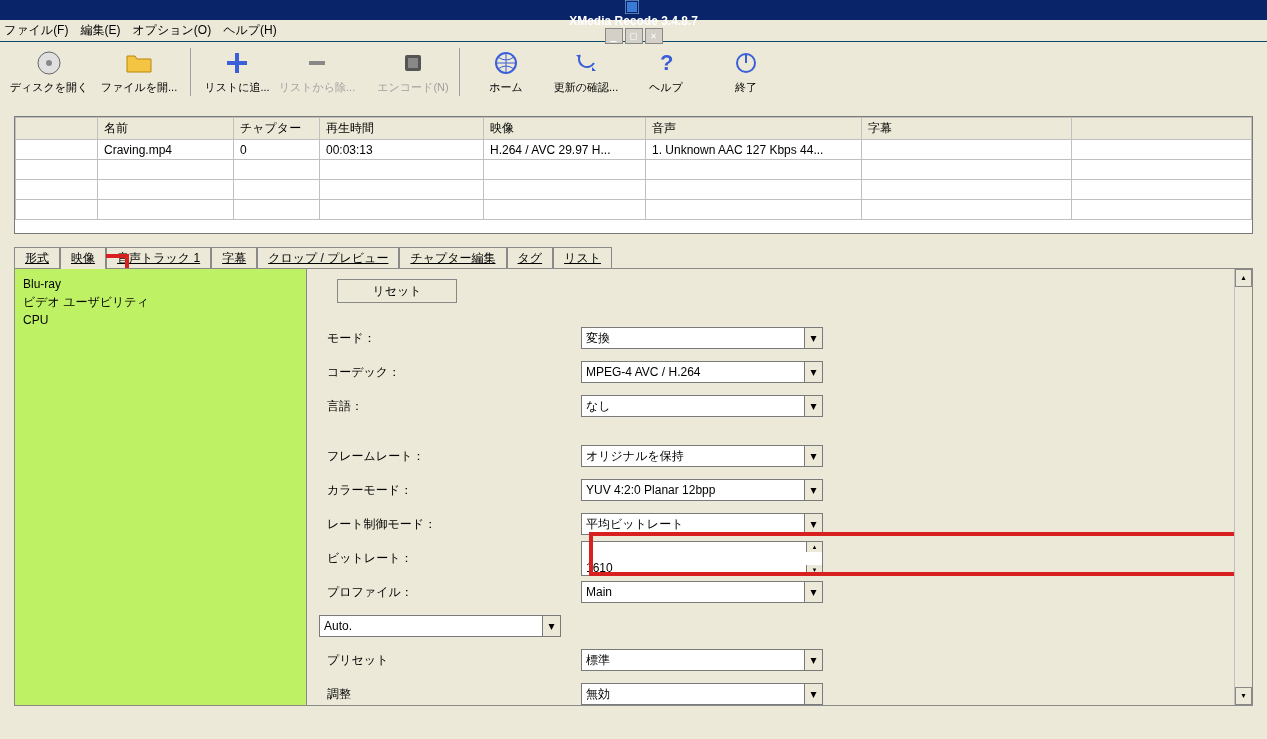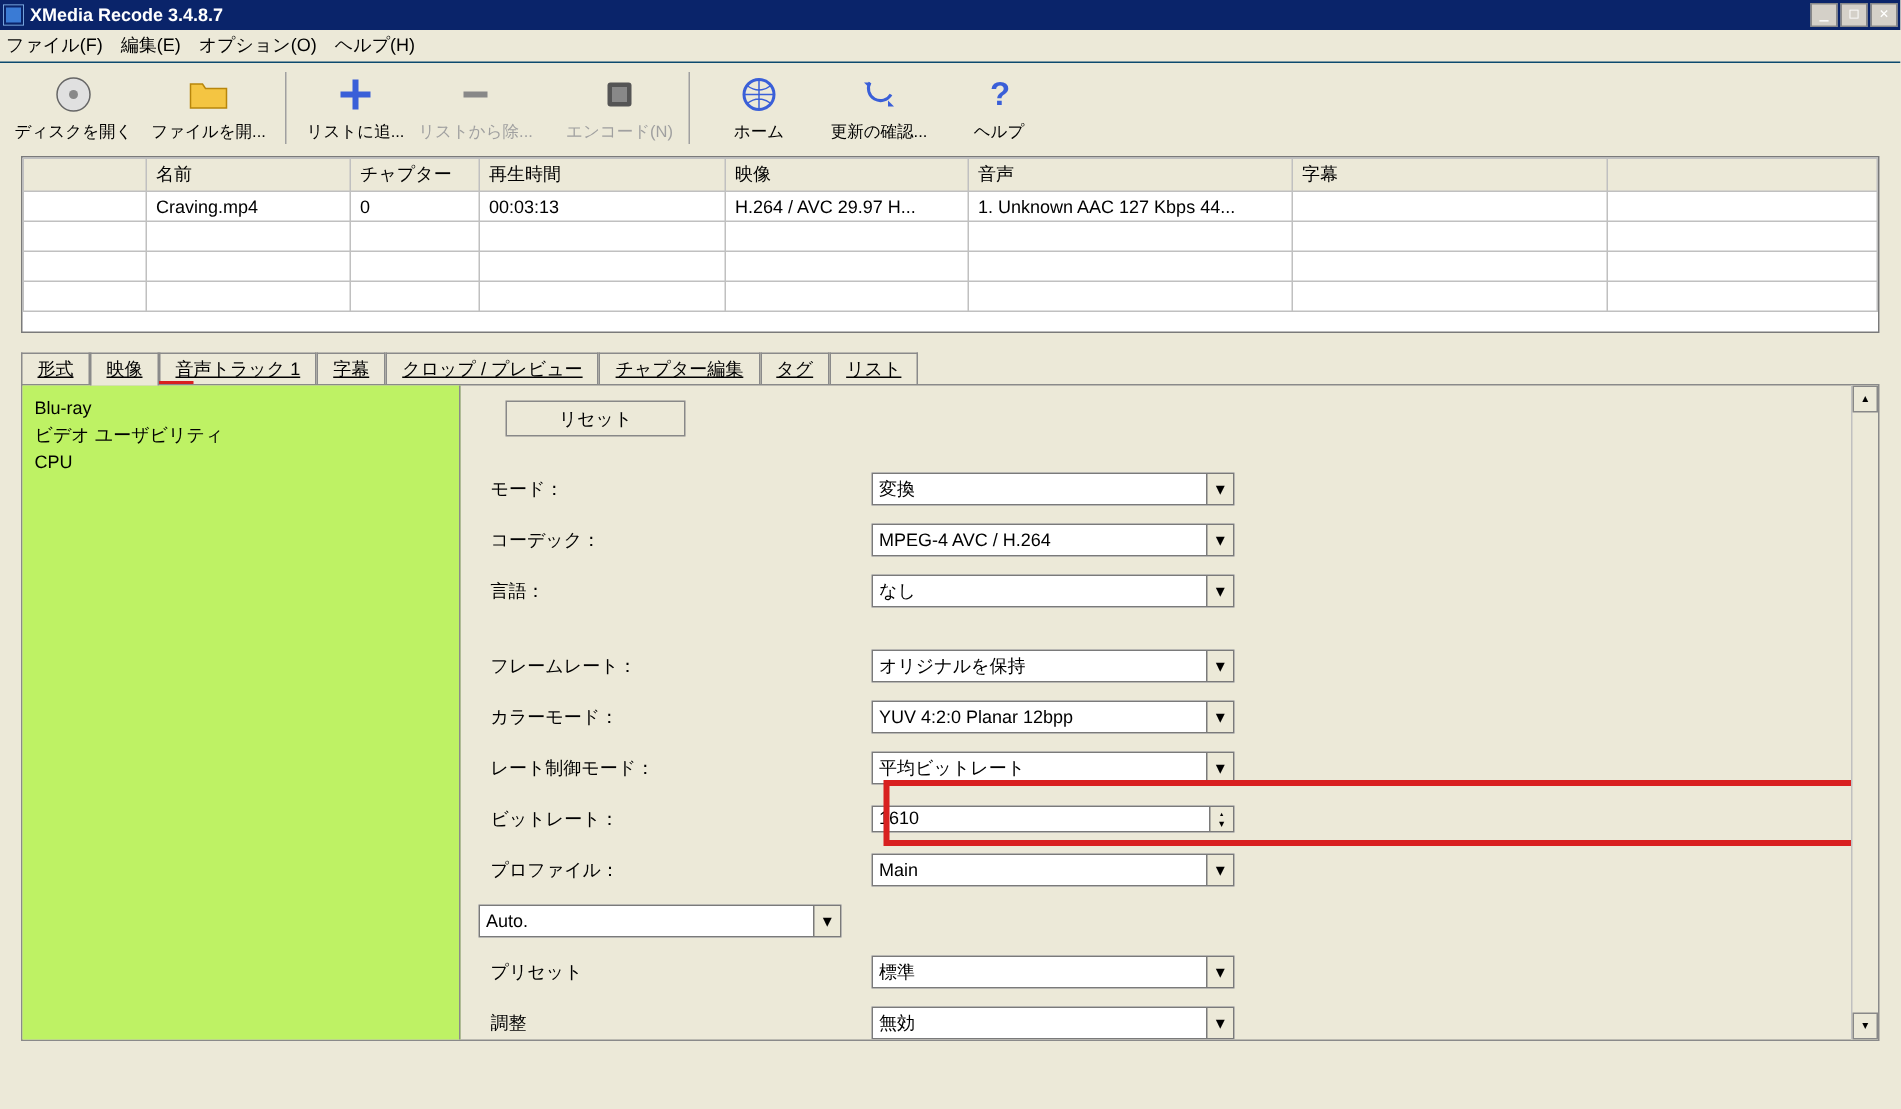--- a/index.html
+++ b/index.html
@@ -1,39 +1,39 @@
 <!DOCTYPE html>
 <html><head>
 <meta charset="utf-8">
 <style>
   * { box-sizing: border-box; margin: 0; padding: 0; font-family: "MS PGothic", "Meiryo", "Yu Gothic", sans-serif; }
   body { background: #ece9d8; font-size: 12px; color: #000; width: 1267px; height: 739px; overflow: hidden; position: relative; }
 
   
-  .titlebar { height: 20px; background: #0a246a; color: #fff; display: flex; align-items: center; padding: 0 2px; font-size: 12px; font-weight: bold; }
+  .titlebar { height: 20px; background: #0a246a; color: #fff; display: flex; align-items: center; padding: 0 2px; font-size: 12px; font-weight: bold; flex-direction: column; }
   .titlebar .icon { width: 14px; height: 14px; margin-right: 4px; display:inline-block; }
   .titlebar .title { flex:1; }
   .winbtns { display:flex; gap:2px; }
   .winbtn { width:18px; height:16px; background:#d4d0c8; border:1px solid #888; font-size:10px; line-height:14px; text-align:center; font-family: "Marlett", monospace; }
 
   
   .menubar { height: 22px; background:#ece9d8; display:flex; align-items:center; padding:0 4px; gap:12px; border-bottom: 1px solid #0c4a6e; }
   .menubar span { cursor:default; }
 
   
   .toolbar { height: 62px; background:#ece9d8; display:flex; align-items:flex-start; padding:2px 4px; }
   .tbtn { width: 90px; text-align:center; font-size:11px; padding-top:4px; }
   .tbtn.narrow { width: 80px; }
   .tbtn .ticon { height:30px; display:flex; align-items:center; justify-content:center; margin-bottom:2px; }
   .tsep { width:1px; height:48px; background:#a0a0a0; margin:4px 6px; }
 
   svg { display:block; }
 
   
-  .tablewrap { margin: 0 14px; border:1px solid #7a7a7a; background:#fff; height:118px; overflow:hidden; }
+  .tablewrap { margin: 12px 14px; border:1px solid #7a7a7a; background:#fff; height:118px; overflow:hidden; }
   table { border-collapse: collapse; width:100%; font-size:12px; }
   th, td { border:1px solid #c0c0c0; text-align:left; padding:2px 6px; height:20px; font-weight:normal; }
   th { background:#ece9d8; }
 
   
   .tabs { margin: 12px 14px 0; display:flex; align-items:flex-end; }
   .tab { border:1px solid #8a8a8a; border-bottom:none; background:#ece9d8; padding:2px 10px; margin-right:0; font-size:12px; position:relative; top:1px;text-decoration:underline; }
   .tab.active { background:#ece9d8; z-index:2; }
   .tab-highlight { position:absolute; border:4px solid #d82020; width:62px; height:34px; left:67px; top:254px; pointer-events:none; }
 
@@ -43,21 +43,21 @@
   .mainpane { flex:1; position:relative; padding:10px 12px; overflow:hidden; }
 
   .btn-reset { width:120px; height:24px; border:1px solid #888; background:#ece9d8; font-size:12px; margin-bottom:18px; display:block; margin-left:18px; }
 
   .row { display:flex; align-items:center; height:34px; }
   .row .lbl { width:262px; padding-left:8px; font-size:12px; }
   .row .ctl { width:242px; position:relative; }
 
   .select-like { width:100%; height:22px; border:1px solid #7a7a7a; background:#fff; display:flex; align-items:center; padding:0 4px; font-size:12px; position:relative; }
   .select-like .arrow { position:absolute; right:0; top:0; width:18px; height:20px; background:#ece9d8; border-left:1px solid #7a7a7a; display:flex; align-items:center; justify-content:center; }
-  .spin-like { width:100%; height:18px; border:1px solid #7a7a7a; background:#fff; display:flex; align-items:flex-start; padding:0 4px; font-size:12px; position:relative; }
+  .spin-like { width:100%; height:35px; border:1px solid #7a7a7a; background:#fff; display:flex; align-items:flex-end; padding:0 4px; font-size:12px; position:relative; }
   .spin-like .spb { position:absolute; right:0; width:16px; height:10px; background:#ece9d8; border-left:1px solid #7a7a7a; font-size:7px; display:flex; align-items:center; justify-content:center; }
 
   .vscroll { position:absolute; right:0; top:0; width:18px; height:100%; background:#ece9d8; border-left:1px solid #c0c0c0; }
   .vscroll .ar { height:18px; background:#ece9d8; border:1px solid #888; font-size:8px; text-align:center; line-height:16px; }
   .vscroll .barrow { position:absolute; bottom:0; }
 
   
   .highlight-box { position:absolute; border:4px solid #d82020; width:664px; height:44px; left:282px; top:263px; pointer-events:none; }
 </style>
 </head>
@@ -149,20 +149,29 @@
       </div>
     <div>更新の確認...</div>
   </div>
   <div class="tbtn narrow">
     <div class="ticon">
         <svg width="22" height="26">
           <text x="5" y="20" font-size="22" fill="#3a5fd8" font-weight="bold">?</text>
         </svg>
       </div>
     <div>ヘルプ</div>
+  </div>
+  <div class="tbtn narrow">
+    <div class="ticon">
+        <svg width="24" height="24">
+          <circle cx="12" cy="12" r="9" fill="none" stroke="#3a5fd8" stroke-width="2"></circle>
+          <line x1="12" y1="3" x2="12" y2="12" stroke="#3a5fd8" stroke-width="2"></line>
+        </svg>
+      </div>
+    <div>終了</div>
   </div>
 </div>
 
 <div class="tablewrap">
   <table>
     <tbody>
         <tr>
       <th style="width:82px;"></th>
       <th style="width:136px;">名前</th>
       <th style="width:86px;">チャプター</th>

